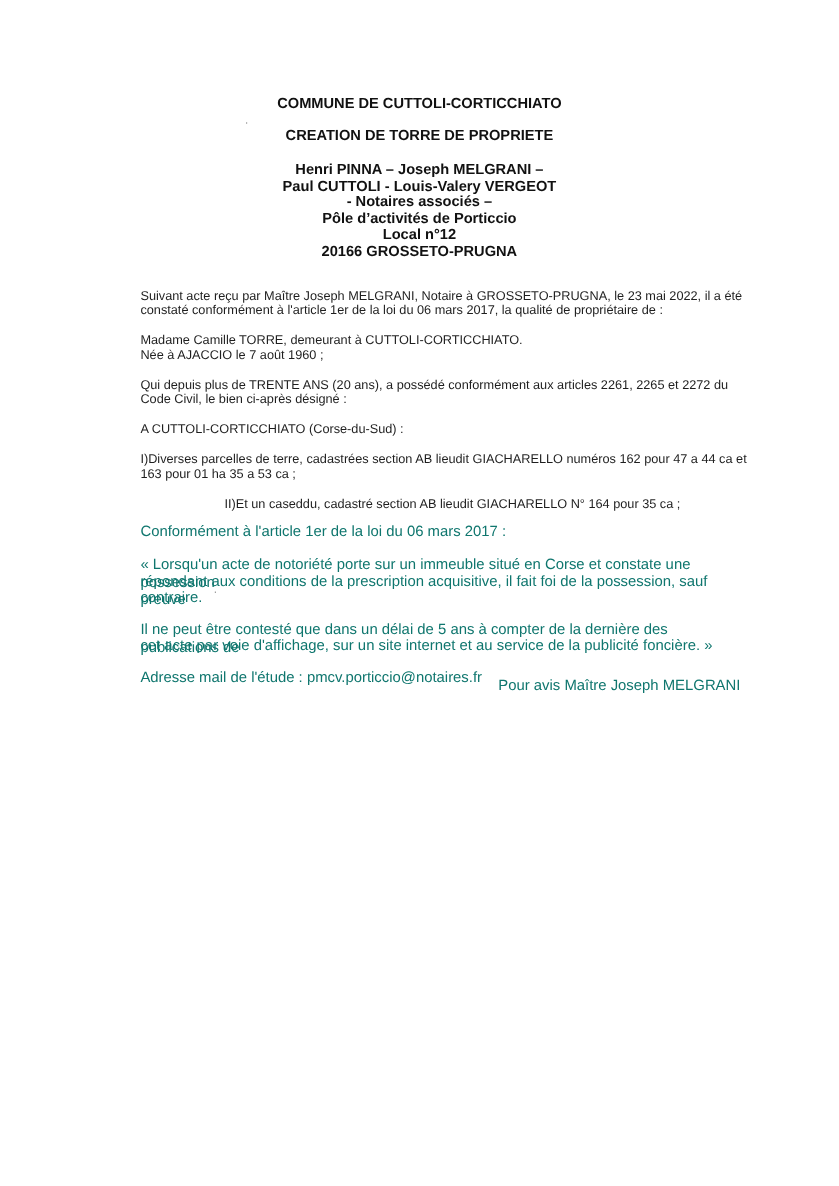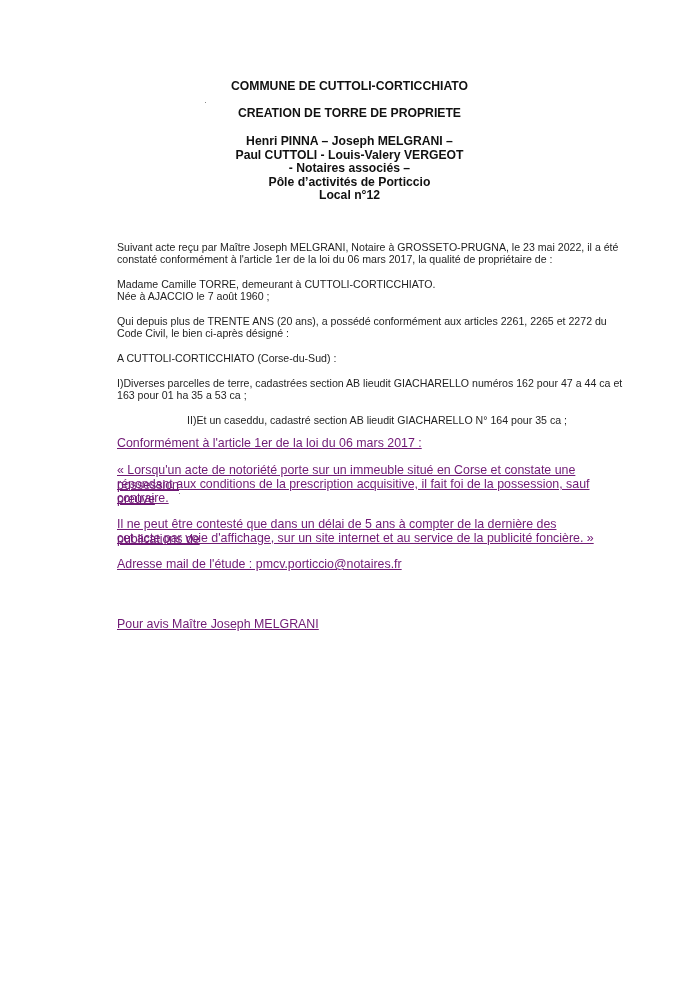--- a/index.html
+++ b/index.html
@@ -2,38 +2,39 @@
 <html><head>
 <meta charset="utf-8">
 <style>
   html, body { margin: 0; padding: 0; background: #ffffff; }
   body { width: 699px; height: 988px; position: relative; overflow: hidden;
          font-family: "Liberation Sans", sans-serif; color: #1a1a1a; }
   .page { position: absolute; left: 0; top: 0; width: 699px; height: 848px; background: #fff; }
   .hdr { position: absolute; left: 0; width: 699px; text-align: center; font-weight: bold;
          font-size: 12.2px; line-height: 13.5px; color: #111; }
   .sm { position: absolute; left: 117px; width: 520px; font-size: 10.6px; line-height: 13px; color: #1e1e1e; }
-  .lg { position: absolute; left: 117px; width: 500px; font-size: 12.4px; line-height: 15px; color: #701a75; text-decoration: underline; }
+  .lg { position: absolute; left: 117px; width: 500px; font-size: 12.4px; line-height: 15px; color: #0f766e; }
   .dot { position: absolute; width: 1px; height: 1px; background: #888; }
 </style>
 </head>
 <body>
 
 <div class="page">
 
   <div class="dot" style="left:205px; top:102px;"></div>
   <div class="dot" style="left:179px; top:493px;"></div>
 
   <div class="hdr" style="top:80px;">COMMUNE DE CUTTOLI-CORTICCHIATO</div>
   <div class="hdr" style="top:107px;">CREATION DE TORRE DE PROPRIETE</div>
   <div class="hdr" style="top:148.5px;">Paul CUTTOLI - Louis-Valery VERGEOT</div>
   <div class="hdr" style="top:135px;">Henri PINNA – Joseph MELGRANI –</div>
   <div class="hdr" style="top:162px;">- Notaires associés –</div>
   <div class="hdr" style="top:175.5px;">Pôle d’activités de Porticcio</div>
   <div class="hdr" style="top:189px;">Local n°12</div>
+  <div class="hdr" style="top:202.5px;">20166 GROSSETO-PRUGNA</div>
 
   <div class="sm" style="top:241px;">Suivant acte reçu par Maître Joseph MELGRANI, Notaire à GROSSETO-PRUGNA, le 23 mai 2022, il a été</div>
   <div class="sm" style="top:253px;">constaté conformément à l'article 1er de la loi du 06 mars 2017, la qualité de propriétaire de :</div>
 
   <div class="sm" style="top:278px;">Madame Camille TORRE, demeurant à CUTTOLI-CORTICCHIATO.</div>
   <div class="sm" style="top:290px;">Née à AJACCIO le 7 août 1960 ;</div>
 
   <div class="sm" style="top:315px;">Qui depuis plus de TRENTE ANS (20 ans), a possédé conformément aux articles 2261, 2265 et 2272 du</div>
   <div class="sm" style="top:327px;">Code Civil, le bien ci-après désigné :</div>
 
@@ -48,15 +49,15 @@
 
   <div class="lg" style="top:463px;">« Lorsqu'un acte de notoriété porte sur un immeuble situé en Corse et constate une possession</div>
   <div class="lg" style="top:477px;">répondant aux conditions de la prescription acquisitive, il fait foi de la possession, sauf preuve</div>
   <div class="lg" style="top:491px;">contraire.</div>
 
   <div class="lg" style="top:517px;">Il ne peut être contesté que dans un délai de 5 ans à compter de la dernière des publications de</div>
   <div class="lg" style="top:531px;">cet acte par voie d'affichage, sur un site internet et au service de la publicité foncière. »</div>
 
   <div class="lg" style="top:557px;">Adresse mail de l'étude : pmcv.porticcio@notaires.fr</div>
 
-  <div class="lg" style="top:617px;">Pour avis Maître Joseph MELGRANI</div>
+  <div class="lg" style="top:564px;text-align:right;">Pour avis Maître Joseph MELGRANI</div>
 
 </div>
 
 </body></html>

